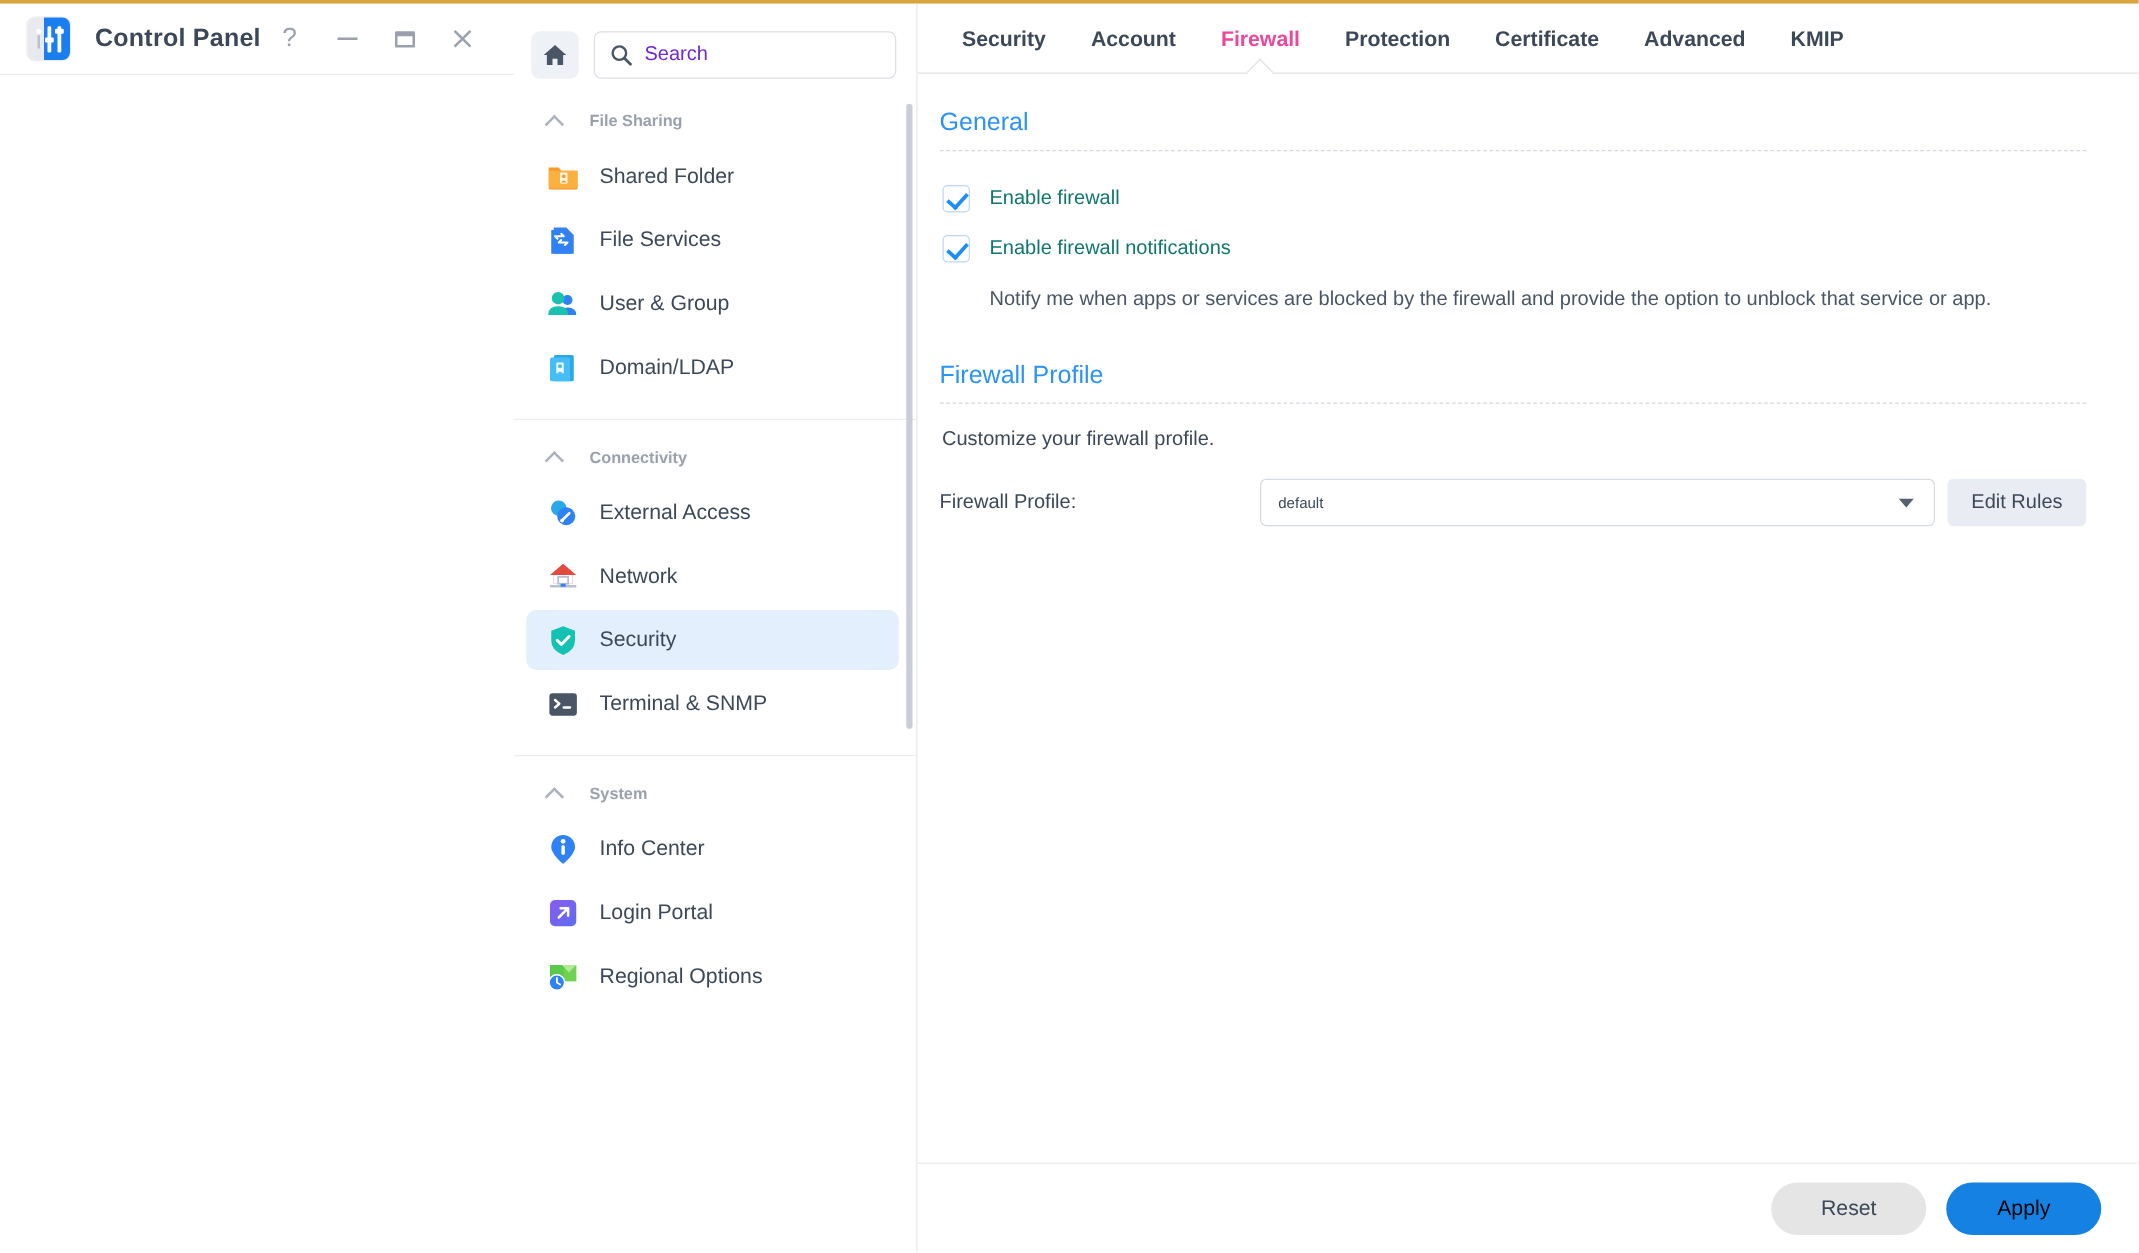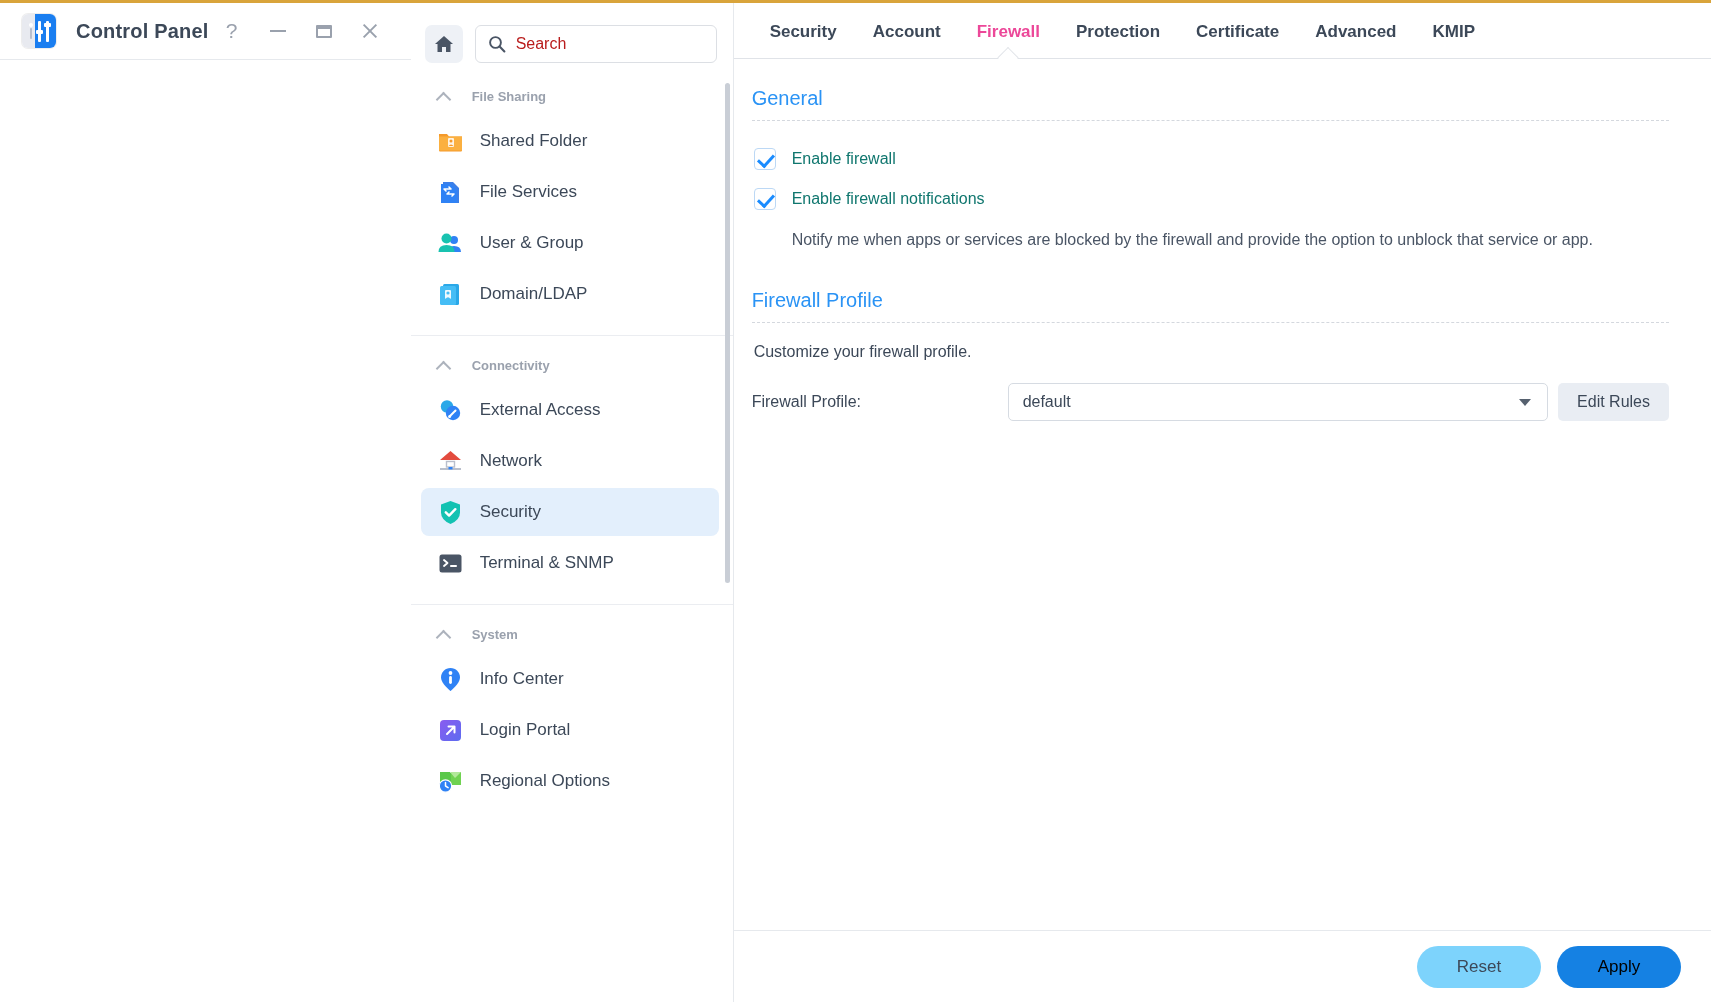--- a/index.html
+++ b/index.html
@@ -75,21 +75,21 @@
   }
   .home-btn {
     width: 38px; height: 38px; border-radius: 7px; background: #eef1f6;
     display: flex; align-items: center; justify-content: center; flex-shrink: 0;
   }
   .search-box {
     flex: 1; height: 38px; border: 1px solid #dcdfe4; border-radius: 6px;
     display: flex; align-items: center; gap: 10px; padding: 0 12px;
     background: #fff;
   }
-  .search-box .ph { color: #b91c1c; font-size: 16px; }
+  .search-box .ph { color: #6d28d9; font-size: 16px; }
 
   .sb-scroll { flex: 1; overflow: hidden; padding-bottom: 4px; }
   .sb-group { padding: 0 0 14px 0; }
   .sb-group + .sb-group { border-top: 1px solid #ebedf1; padding-top: 16px; }
   .sb-group-head {
     display: flex; align-items: center; gap: 22px;
     padding: 6px 0 10px 26px;
     color: #9aa1ad; font-size: 13px; font-weight: bold;
   }
   .caret-up { width: 13px; height: 13px; position: relative; flex-shrink: 0; }
@@ -149,21 +149,21 @@
   .help-text { font-size: 16px; color: #4a5565; padding: 10px 0 0 40px; line-height: 1.4; }
 
   .sec-gap { height: 34px; }
 
   .desc-text { font-size: 16px; color: #3c4858; padding: 2px 0 18px 2px; }
 
   .field-row { display: flex; align-items: center; gap: 0; padding-top: 4px; }
   .field-label { font-size: 16px; color: #3c4858; width: 256px; flex-shrink: 0; }
   .select {
     flex: 1; height: 38px; border: 1px solid #d6dbe2; border-radius: 5px; background: #fff;
-    display: flex; align-items: center; padding: 0 12px 0 14px; font-size: 16px; color: #3c4858;
+    display: flex; align-items: center; padding: 0 12px 0 14px; font-size: 12px; color: #3c4858;
   }
   .select .val { flex: 1; }
   .select .chev {
     width: 0; height: 0; border-left: 6px solid transparent; border-right: 6px solid transparent;
     border-top: 7px solid #56616f; margin-right: 4px;
   }
   .btn-secondary {
     margin-left: 10px; height: 38px; padding: 0 19px; border-radius: 5px;
     background: #e9edf3; color: #3c4858; font-size: 16px;
     display: flex; align-items: center; justify-content: center; white-space: nowrap;
@@ -173,21 +173,21 @@
   .footer {
     border-top: 1px solid #e6e9ed;
     height: 72px; min-height: 72px;
     display: flex; align-items: center; justify-content: flex-end;
     gap: 16px; padding: 0 30px 0 0;
   }
   .btn-pill {
     height: 42px; min-width: 124px; padding: 0 26px; border-radius: 21px;
     font-size: 17px; display: flex; align-items: center; justify-content: center;
   }
-  .btn-reset { background: #7dd3fc; color: #3c4858; }
+  .btn-reset { background: #e5e5e5; color: #3c4858; }
   .btn-apply { background: #1581e3; color: #000000; }
 </style>
 </head>
 <body>
 
 <div class="window">
 
   <div class="titlebar">
     <div class="app-icon">
       <span class="sl k1"></span>

